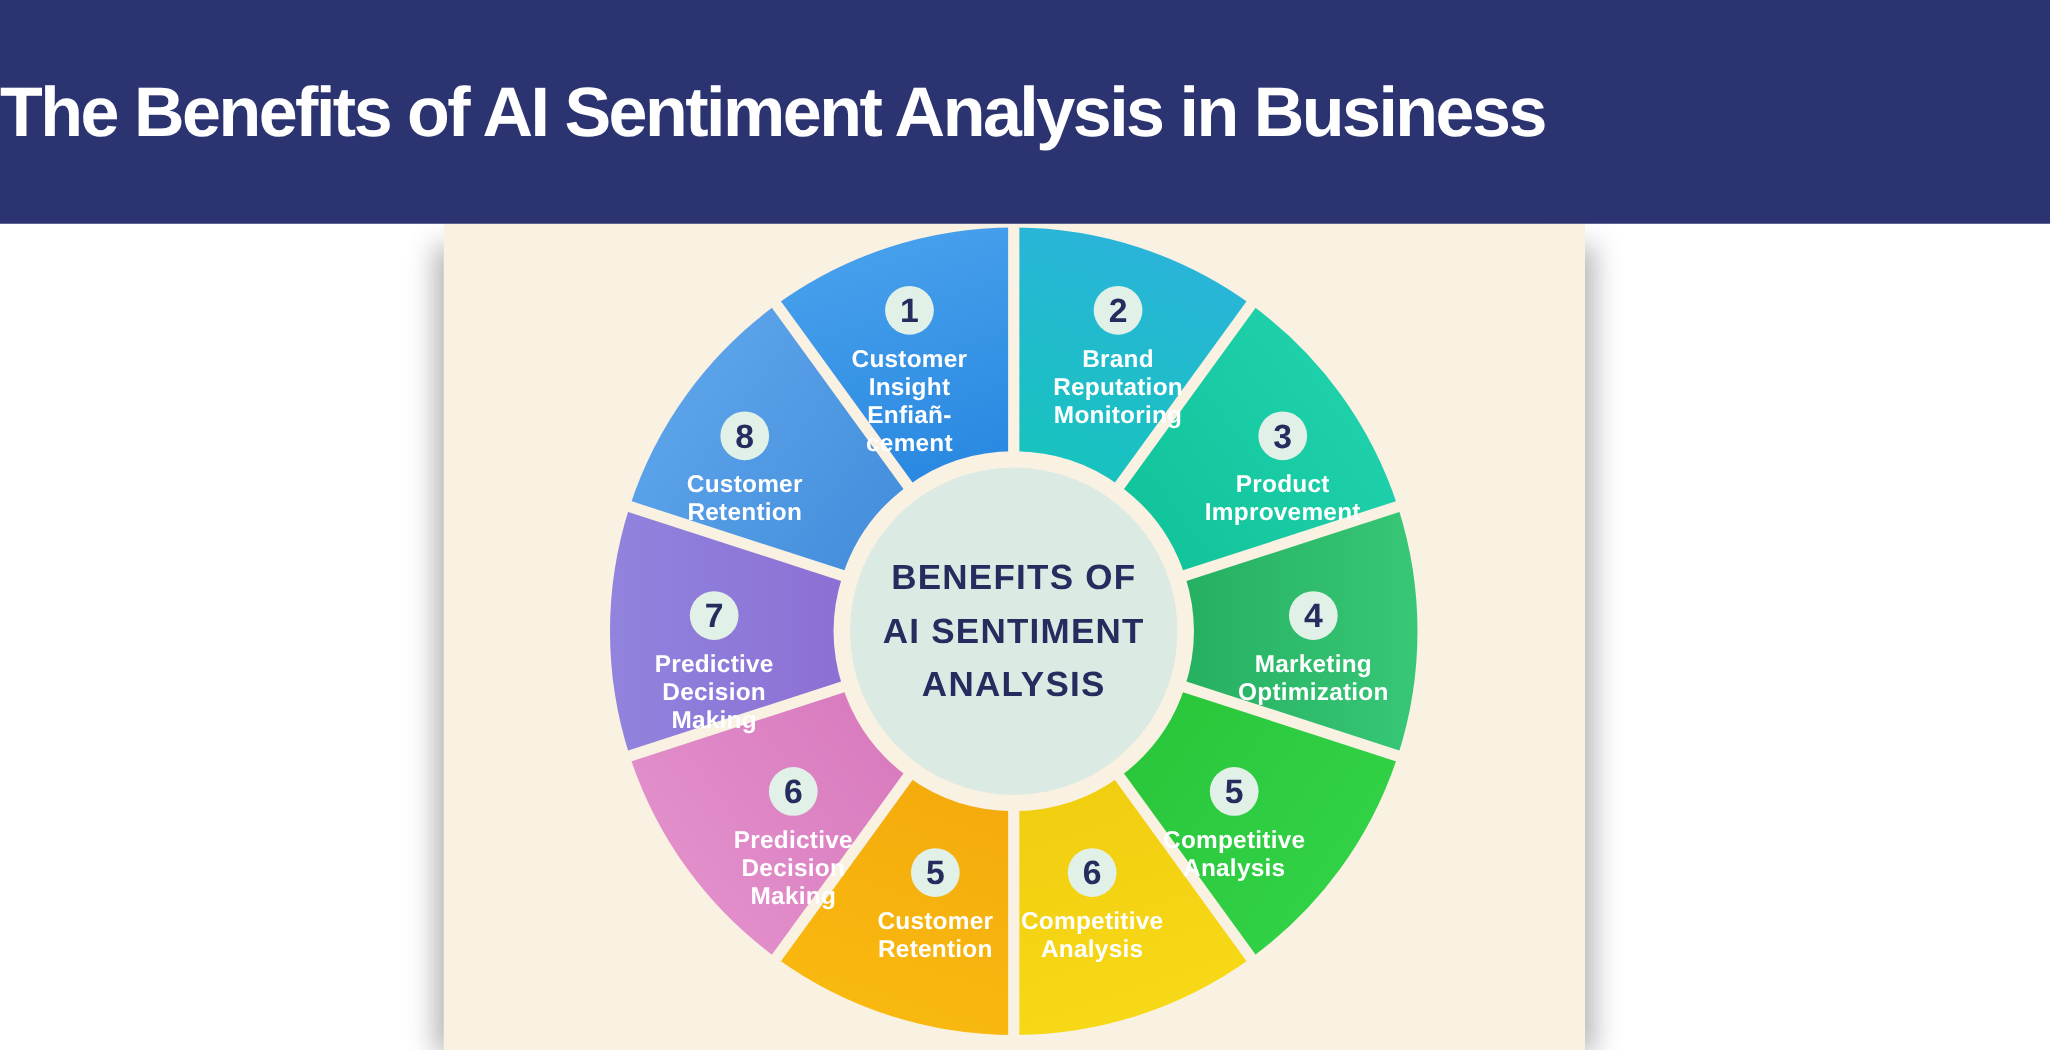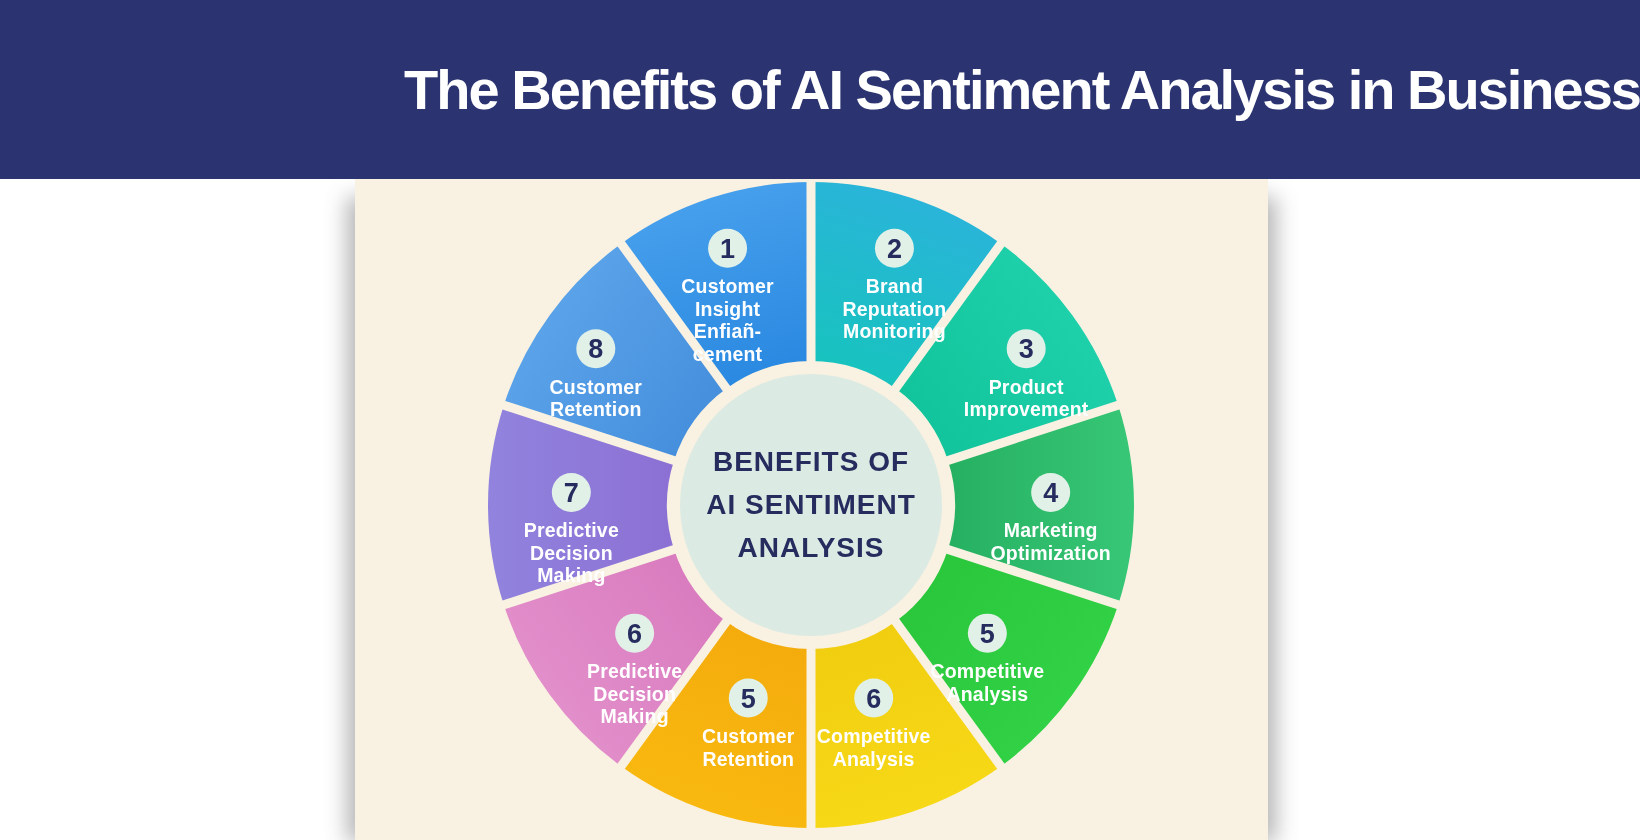--- a/index.html
+++ b/index.html
@@ -3,21 +3,21 @@
 <meta charset="utf-8">
 <style>
   html,body{margin:0;padding:0;}
   body{
     width:1640px;height:840px;overflow:hidden;background:#ffffff;
     font-family:"Liberation Sans", sans-serif;
   }
   .banner{
     position:relative;z-index:2;
     width:1640px;height:179px;
-    display:flex;align-items:center;justify-content:flex-end;
+    display:flex;align-items:center;justify-content:flex-start;
   }
   .banner h1{
     margin:0;font-size:56px;font-weight:bold;letter-spacing:-2px;
     white-space:nowrap;
   }
   .content{
     position:relative;width:1640px;height:661px;
   }
   .panel{
     position:absolute;left:355px;top:0;width:913px;height:661px;

